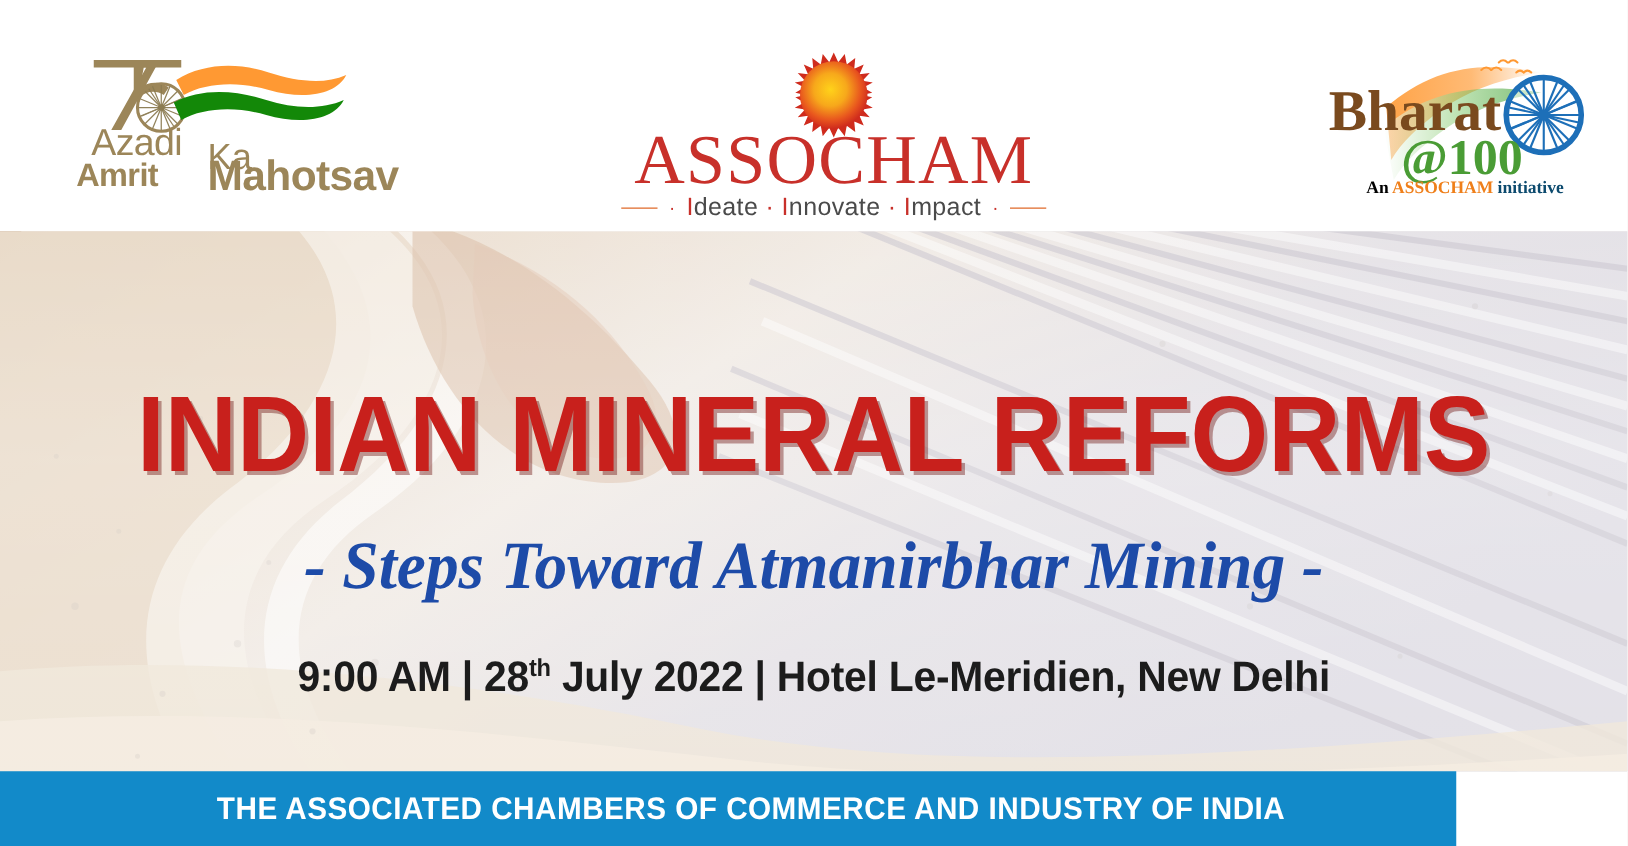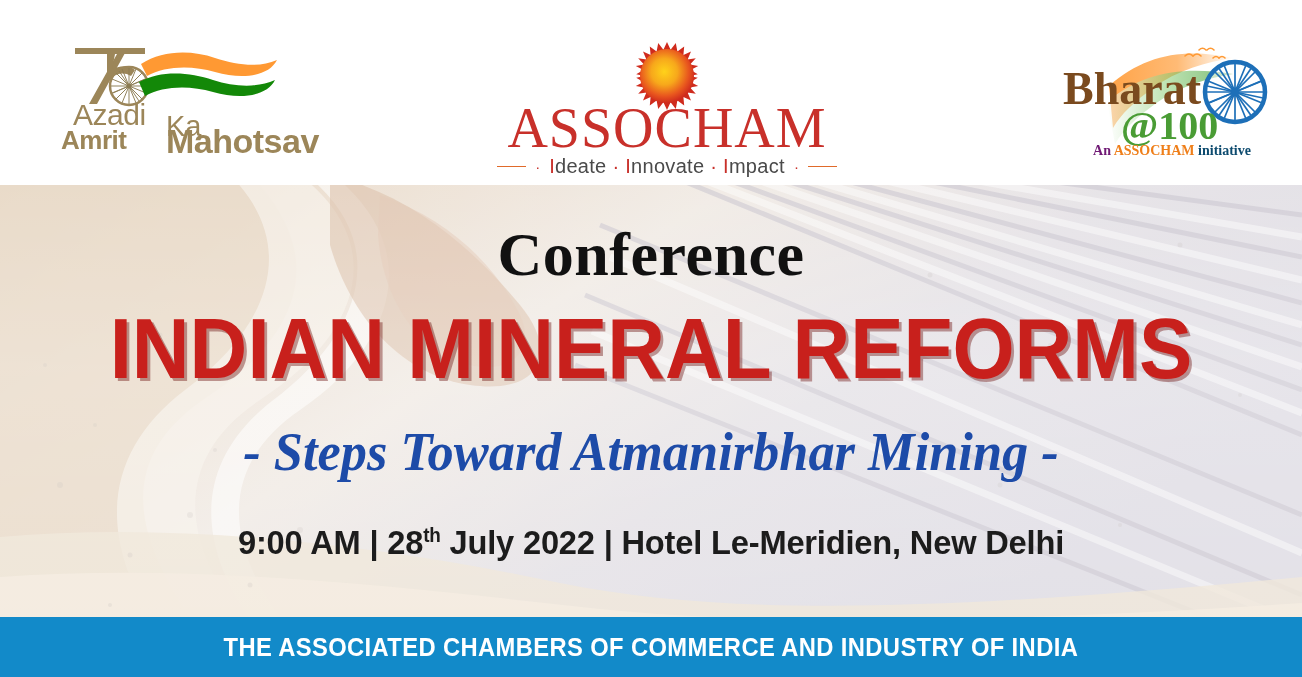--- a/index.html
+++ b/index.html
@@ -56,21 +56,21 @@
   .tag-words .cap{color:#c8302a;}
 
   
   .bharat{position:absolute;left:1040px;top:42px;width:230px;height:135px;}
   .bharat-art{position:absolute;left:0;top:0;width:230px;height:110px;}
   .bharat-tag{
     position:absolute;left:0;top:101px;width:230px;text-align:center;
     font-family:"Liberation Serif",serif;font-size:14px;font-weight:700;
     white-space:nowrap;
   }
-  .bt-an{color:#701a75;}
+  .bt-an{color:#000000;}
   .bt-assocham{color:#ef7f1a;}
   .bt-init{color:#0c4a6e;}
 
   
   .photo{
     position:absolute;left:0;top:185px;width:1302px;height:432px;
     overflow:hidden;z-index:1;
     background:
       linear-gradient(100deg,
         rgba(214,196,176,.95) 0%,
@@ -121,23 +121,23 @@
     position:absolute;left:0;top:340px;width:1302px;
     font-family:"Liberation Sans",sans-serif;
     font-size:34px;font-weight:700;color:#1c1c1c;
     letter-spacing:-.2px;line-height:1;white-space:nowrap;
     transform:scaleX(.96);
   }
   .details sup{font-size:.58em;vertical-align:super;font-weight:700;}
 
   
   .blue-bar{
-    position:absolute;left:0;top:617px;width:1302px;height:60px;
+    position:absolute;left:0;top:617px;width:1129px;height:60px;
     background:#128ac9;z-index:6;
-    display:flex;align-items:center;justify-content:center;
+    display:flex;align-items:center;justify-content:center;padding-left:36px;
   }
   .blue-bar-text{
     font-family:"Liberation Sans Narrow","Liberation Sans",sans-serif;
     font-size:25px;font-weight:700;color:#ffffff;
     letter-spacing:.4px;white-space:nowrap;transform:scaleX(.95);
   }
 </style>
 </head>
 <body>
 
@@ -218,21 +218,20 @@
           <circle cx="1240" cy="210" r="2"></circle>
         <circle cx="1000" cy="300" r="2.5"></circle>
           <circle cx="1120" cy="340" r="2"></circle>
       </g>
     </svg>
     <div class="photo-wash"></div>
   </div>
 
   <div class="content">
 
-    <div class="conference">Conference</div>
 
     <div class="main-title">INDIAN MINERAL REFORMS</div>
 
     <div class="subtitle">- Steps Toward Atmanirbhar Mining -</div>
 
     <div class="details">
       <span>9:00 AM</span><span> | </span><span>28</span><sup>th</sup><span> July 2022</span><span> | </span><span>Hotel Le-Meridien, New Delhi</span>
     </div>
 
   </div>

